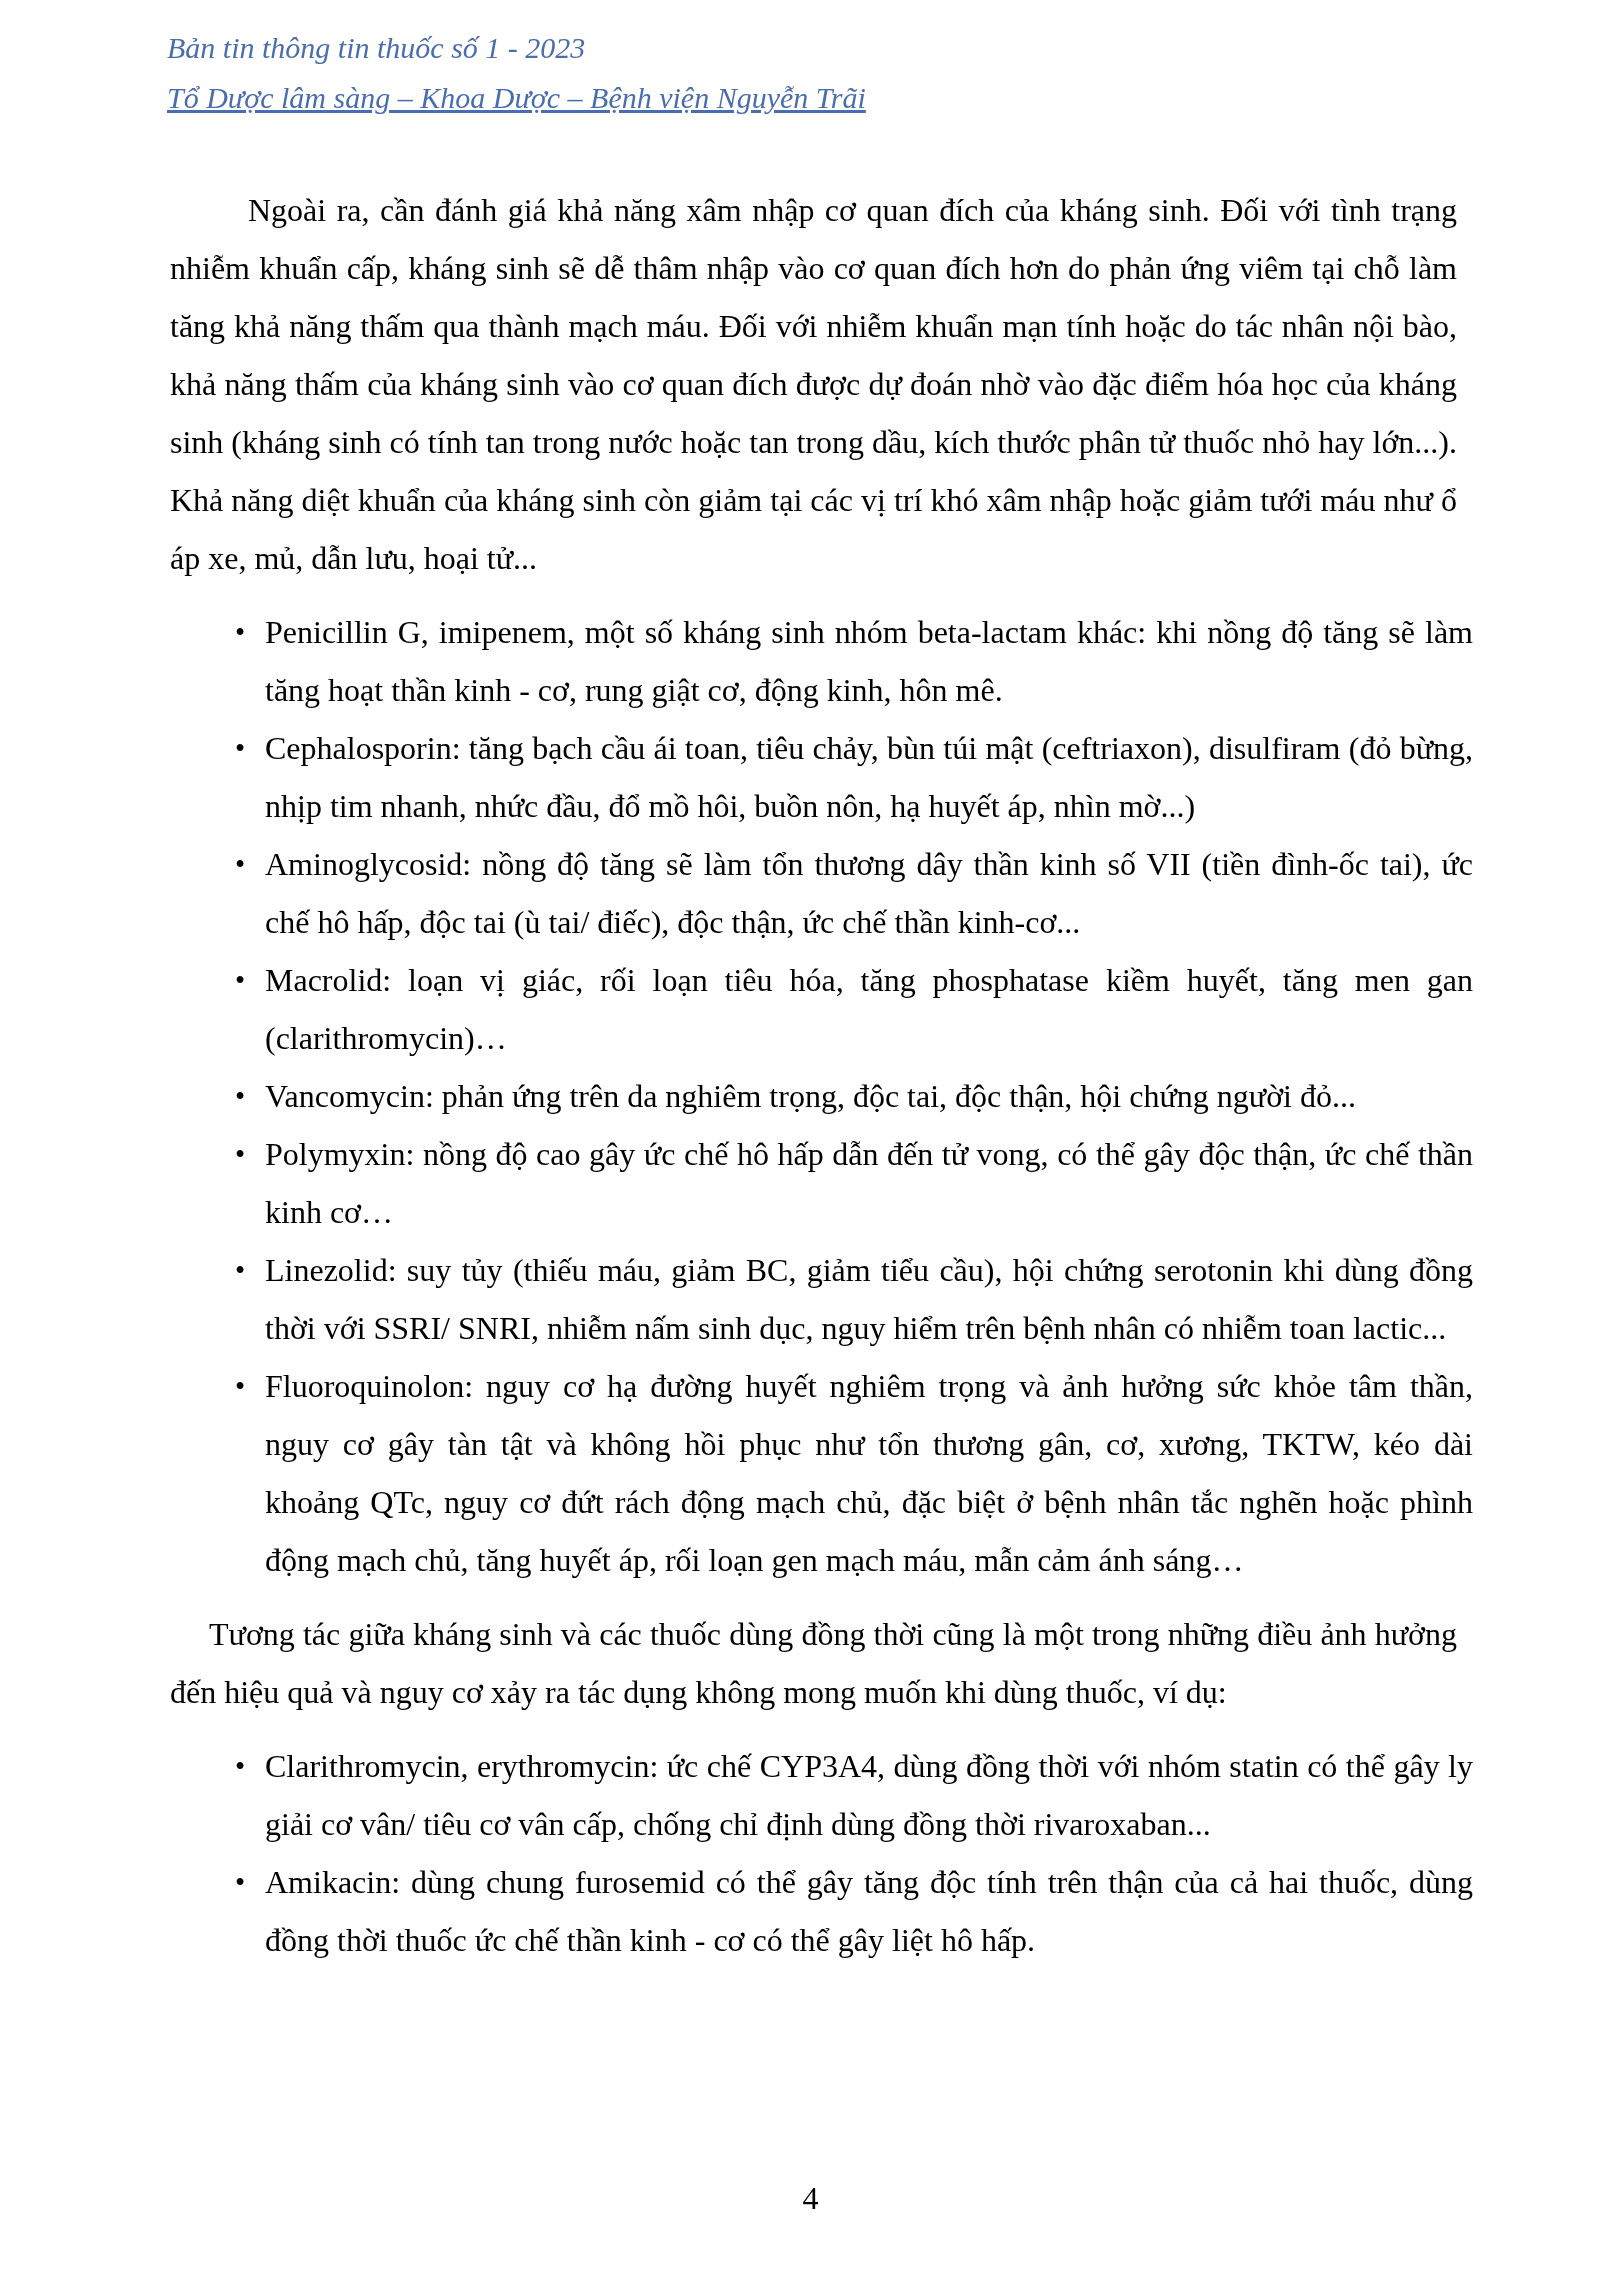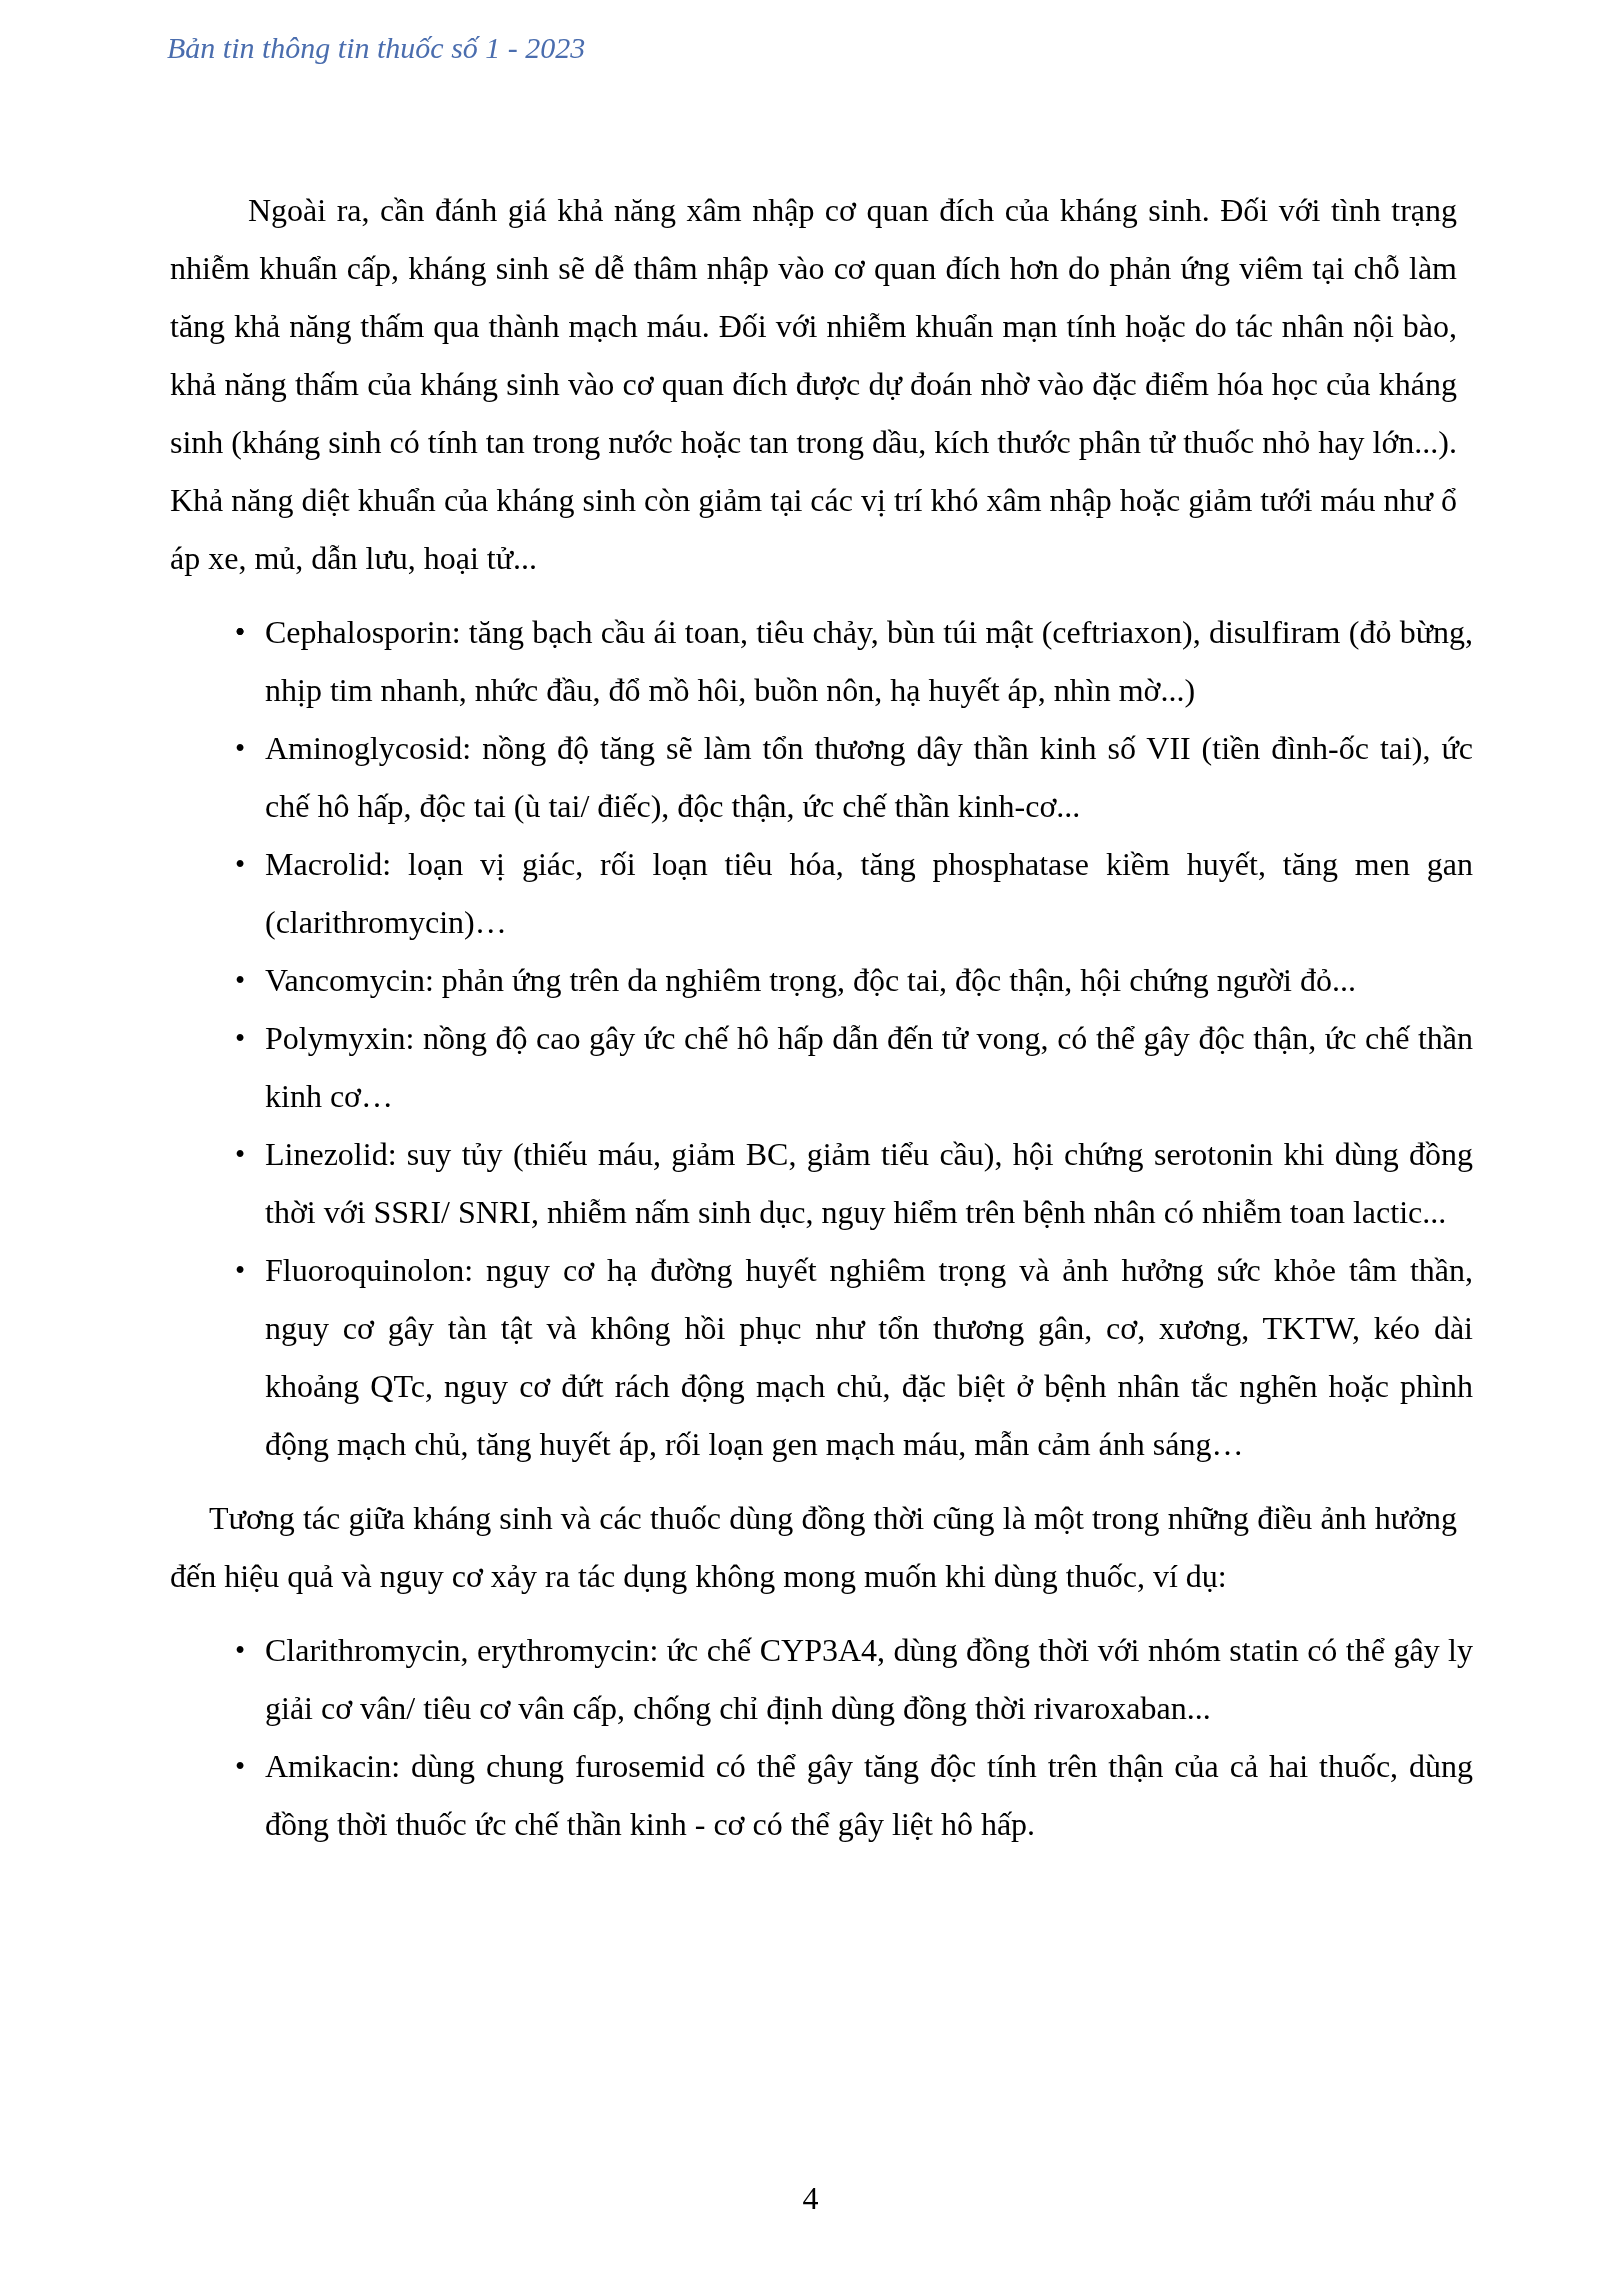--- a/index.html
+++ b/index.html
@@ -64,29 +64,30 @@
     font-size: 32px;
   }
 </style>
 </head>
 <body>
 
 <div class="page">
 
   <header class="doc-header">
     <div class="header-line1">Bản tin thông tin thuốc số 1 - 2023</div>
+    <div class="header-line2">Tổ Dược lâm sàng – Khoa Dược – Bệnh viện Nguyễn Trãi</div>
   </header>
 
   <main class="doc-body">
 
     <p class="para indent">Ngoài ra, cần đánh giá khả năng xâm nhập cơ quan đích của kháng sinh. Đối với tình trạng nhiễm khuẩn cấp, kháng sinh sẽ dễ thâm nhập vào cơ quan đích hơn do phản ứng viêm tại chỗ làm tăng khả năng thấm qua thành mạch máu. Đối với nhiễm khuẩn mạn tính hoặc do tác nhân nội bào, khả năng thấm của kháng sinh vào cơ quan đích được dự đoán nhờ vào đặc điểm hóa học của kháng sinh (kháng sinh có tính tan trong nước hoặc tan trong dầu, kích thước phân tử thuốc nhỏ hay lớn...). Khả năng diệt khuẩn của kháng sinh còn giảm tại các vị trí khó xâm nhập hoặc giảm tưới máu như ổ áp xe, mủ, dẫn lưu, hoại tử...</p>
 
 
     <ul class="bullets">
-      <li><span class="bullet-marker">•</span></li>
+      <li><span class="bullet-marker">•</span><span>Penicillin G, imipenem, một số kháng sinh nhóm beta-lactam khác: khi nồng độ tăng sẽ làm tăng hoạt thần kinh - cơ, rung giật cơ, động kinh, hôn mê.</span></li>
       <li><span class="bullet-marker">•</span><span>Cephalosporin: tăng bạch cầu ái toan, tiêu chảy, bùn túi mật (ceftriaxon), disulfiram (đỏ bừng, nhịp tim nhanh, nhức đầu, đổ mồ hôi, buồn nôn, hạ huyết áp, nhìn mờ...)</span></li>
       <li><span class="bullet-marker">•</span><span>Aminoglycosid: nồng độ tăng sẽ làm tổn thương dây thần kinh số VII (tiền đình-ốc tai), ức chế hô hấp, độc tai (ù tai/ điếc), độc thận, ức chế thần kinh-cơ...</span></li>
       <li><span class="bullet-marker">•</span><span>Macrolid: loạn vị giác, rối loạn tiêu hóa, tăng phosphatase kiềm huyết, tăng men gan (clarithromycin)…</span></li>
       <li><span class="bullet-marker">•</span><span>Vancomycin: phản ứng trên da nghiêm trọng, độc tai, độc thận, hội chứng người đỏ...</span></li>
       <li><span class="bullet-marker">•</span><span>Polymyxin: nồng độ cao gây ức chế hô hấp dẫn đến tử vong, có thể gây độc thận, ức chế thần kinh cơ…</span></li>
       <li><span class="bullet-marker">•</span><span>Linezolid: suy tủy (thiếu máu, giảm BC, giảm tiểu cầu), hội chứng serotonin khi dùng đồng thời với SSRI/ SNRI, nhiễm nấm sinh dục, nguy hiểm trên bệnh nhân có nhiễm toan lactic...</span></li>
       <li><span class="bullet-marker">•</span><span>Fluoroquinolon: nguy cơ hạ đường huyết nghiêm trọng và ảnh hưởng sức khỏe tâm thần, nguy cơ gây tàn tật và không hồi phục như tổn thương gân, cơ, xương, TKTW, kéo dài khoảng QTc, nguy cơ đứt rách động mạch chủ, đặc biệt ở bệnh nhân tắc nghẽn hoặc phình động mạch chủ, tăng huyết áp, rối loạn gen mạch máu, mẫn cảm ánh sáng…</span></li>
     </ul>
 
     <p class="para indent-small">Tương tác giữa kháng sinh và các thuốc dùng đồng thời cũng là một trong những điều ảnh hưởng đến hiệu quả và nguy cơ xảy ra tác dụng không mong muốn khi dùng thuốc, ví dụ:</p>

